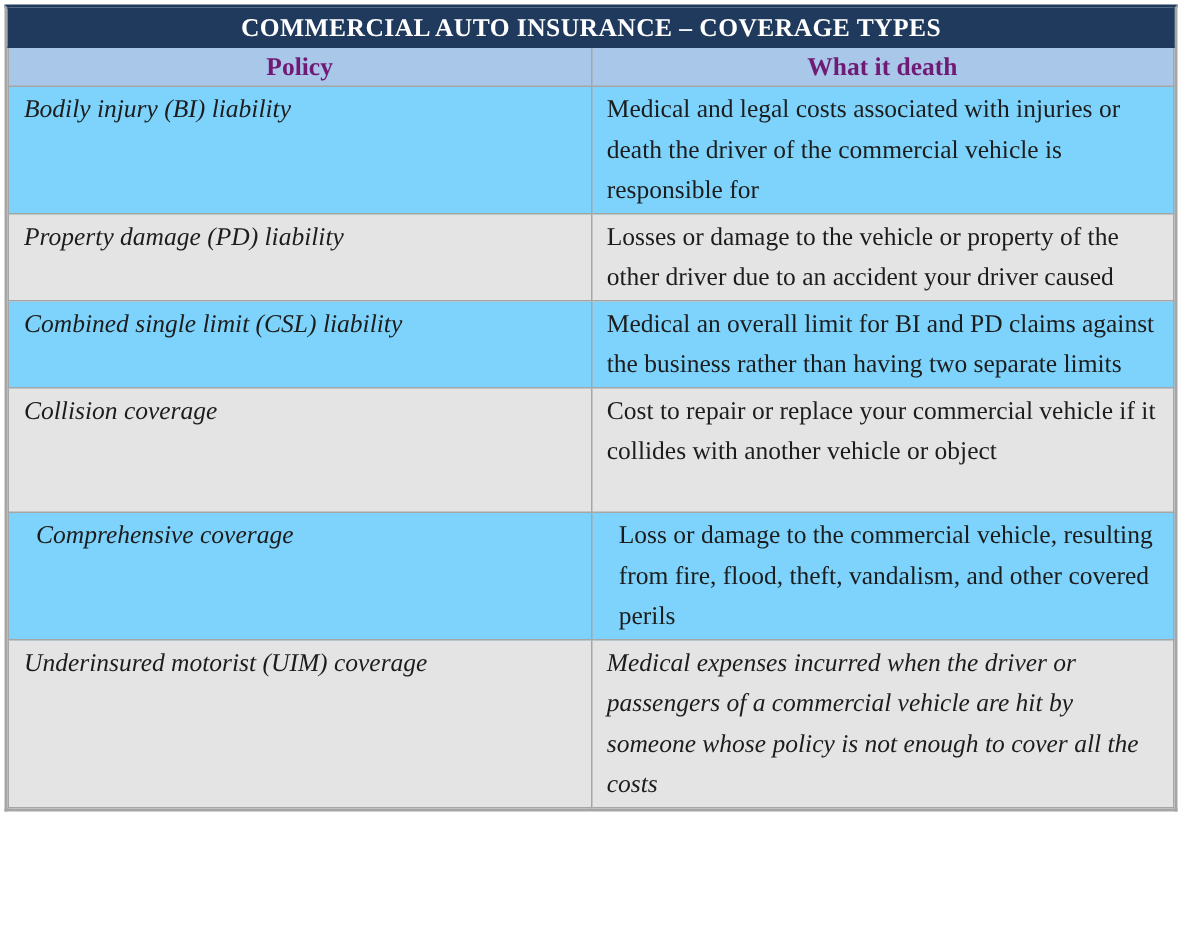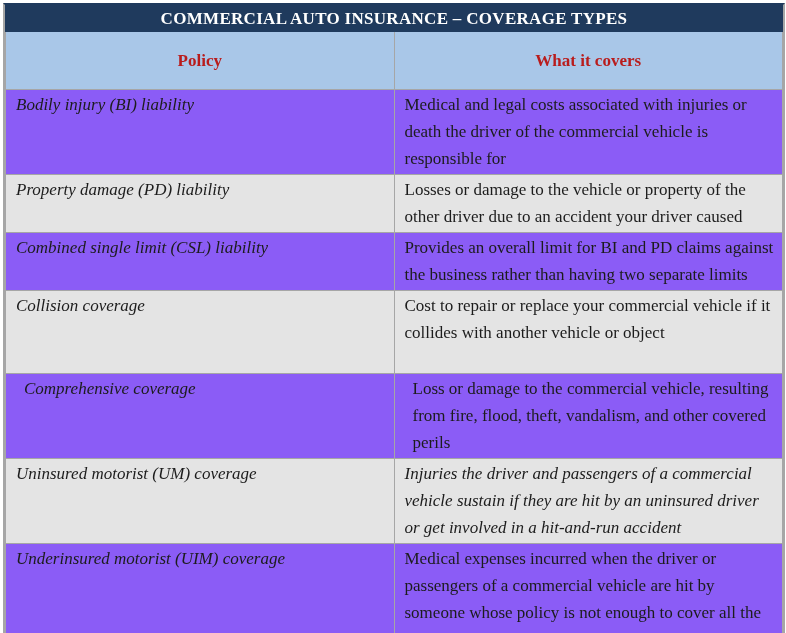--- a/index.html
+++ b/index.html
@@ -34,34 +34,34 @@
     font-size: 17px;
     font-weight: bold;
     text-align: center;
     height: 25px;
     letter-spacing: 0.3px;
     padding: 0;
     margin-top: 30px;
   }
   tr.colhead th {
     background: #A9C7E8;
-    color: #b91c1c;
+    color: #701a75;
     font-size: 17px;
     font-weight: bold;
     text-align: center;
     height: 25px;
-    padding: 16px;
+    padding: 0;
   }
   td {
     font-size: 17px;
     color: #1C1C1C;
     vertical-align: top;
     line-height: 27px;
     padding: 1px 8px 2px 10px;
-    background: #8b5cf6;
+    background: #7dd3fc;
   }
   td.policy-cell {
     font-style: italic;
     width: 267px;
   }
   tbody tr:nth-child(even) td {
     background: #E4E4E4;
   }
   tbody tr:nth-child(1) td { height: 79px; }
   tbody tr:nth-child(2) td { height: 52px; font-family: Liberation Serif, serif; }
@@ -76,47 +76,43 @@
 <body>
 
 <div class="tablewrap">
   <table class="coverage-table">
     <thead>
       <tr>
         <th class="table-title" colspan="2">COMMERCIAL AUTO INSURANCE – COVERAGE TYPES</th>
       </tr>
       <tr class="colhead">
         <th>Policy</th>
-        <th>What it covers</th>
+        <th>What it death</th>
       </tr>
     </thead>
     <tbody>
       <tr>
         <td class="policy-cell">Bodily injury (BI) liability</td>
         <td class="covers-cell">Medical and legal costs associated with injuries or death the driver of the commercial vehicle is responsible for</td>
       </tr>
       <tr>
         <td class="policy-cell">Property damage (PD) liability</td>
         <td class="covers-cell">Losses or damage to the vehicle or property of the other driver due to an accident your driver caused</td>
       </tr>
       <tr>
         <td class="policy-cell">Combined single limit (CSL) liability</td>
-        <td class="covers-cell">Provides an overall limit for BI and PD claims against the business rather than having two separate limits</td>
+        <td class="covers-cell">Medical an overall limit for BI and PD claims against the business rather than having two separate limits</td>
       </tr>
       <tr>
         <td class="policy-cell">Collision coverage</td>
         <td class="covers-cell">Cost to repair or replace your commercial vehicle if it collides with another vehicle or object</td>
       </tr>
       <tr>
         <td class="policy-cell">Comprehensive coverage</td>
         <td class="covers-cell">Loss or damage to the commercial vehicle, resulting from fire, flood, theft, vandalism, and other covered perils</td>
       </tr>
       <tr>
-        <td class="policy-cell">Uninsured motorist (UM) coverage</td>
-        <td class="covers-cell">Injuries the driver and passengers of a commercial vehicle sustain if they are hit by an uninsured driver or get involved in a hit-and-run accident</td>
-      </tr>
-      <tr>
         <td class="policy-cell">Underinsured motorist (UIM) coverage</td>
         <td class="covers-cell">Medical expenses incurred when the driver or passengers of a commercial vehicle are hit by someone whose policy is not enough to cover all the costs</td>
       </tr>
     </tbody>
   </table>
 </div>
 
 </body></html>

